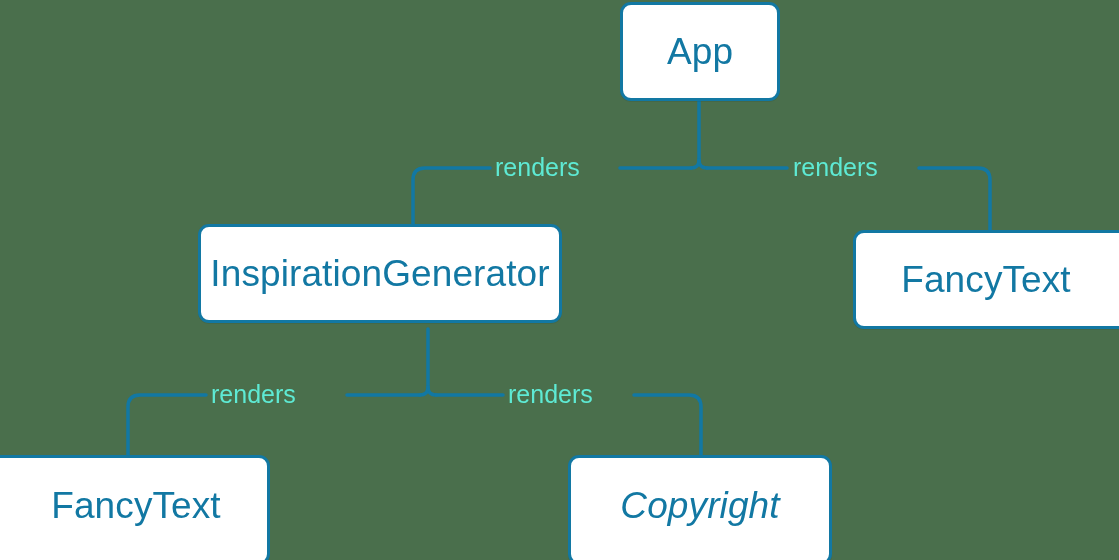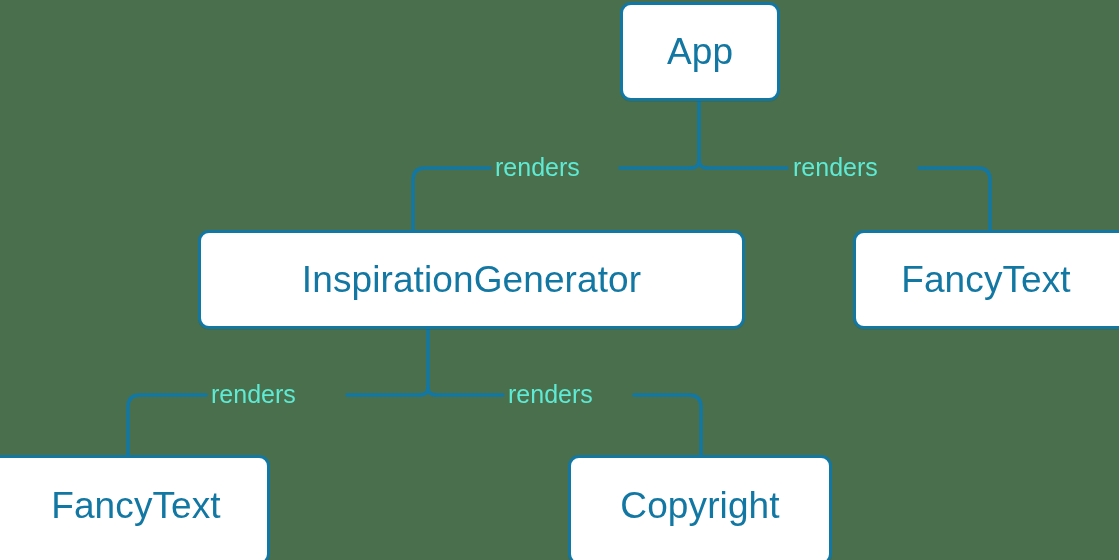--- a/index.html
+++ b/index.html
@@ -59,22 +59,22 @@
   #node-app {
     left: 620px;
     top: 2px;
     width: 160px;
     height: 99px;
   }
   #node-app .node-label { font-size: 37px; }
 
   #node-inspiration-generator {
     left: 198px;
-    top: 230px;
-    width: 547px;
+    top: 224px;
+    width: 364px;
     height: 99px;
   }
   #node-inspiration-generator .node-label { font-size: 37px; }
 
   #node-fancytext-right {
     left: 853px;
     top: 230px;
     width: 280px;
     height: 99px;
   }
@@ -87,21 +87,21 @@
     height: 110px;
   }
   #node-fancytext-bottom .node-label { font-size: 37px; position: relative; left: 8px; top: -4px; }
 
   #node-copyright {
     left: 568px;
     top: 455px;
     width: 264px;
     height: 110px;
   }
-  #node-copyright .node-label { font-size: 37px; position: relative; top: -4px; }
+  #node-copyright .node-label { font-size: 37px; position: relative; top: -4px; font-style: italic; }
 
   
   #edge-label-app-inspiration { left: 495px; top: 155px; }
   #edge-label-app-fancytext   { left: 793px; top: 155px; }
   #edge-label-ig-fancytext    { left: 211px; top: 382px; }
   #edge-label-ig-copyright    { left: 508px; top: 382px; }
 </style>
 </head>
 <body>
 

